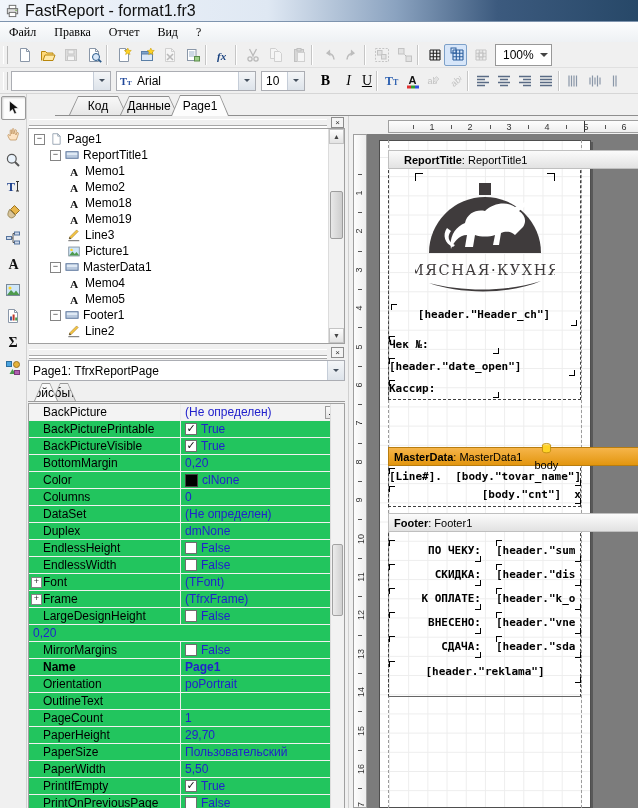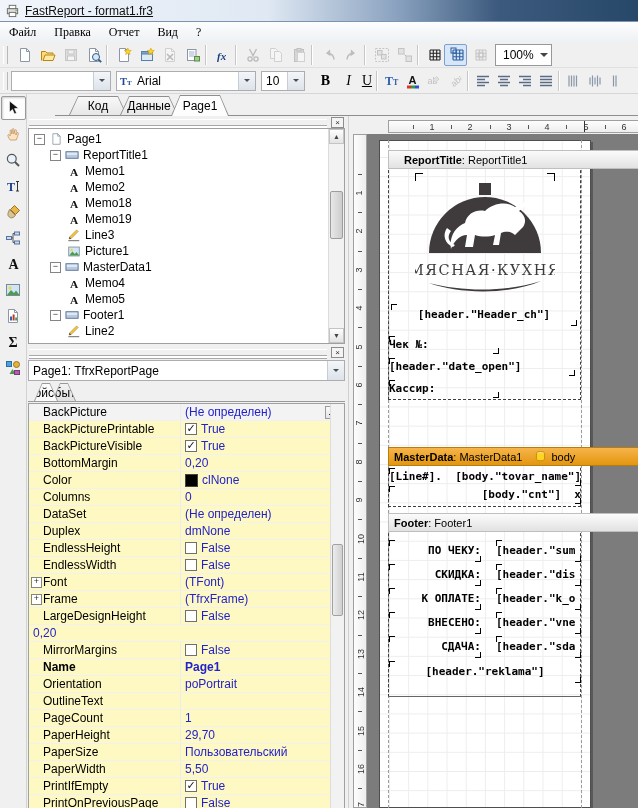--- a/index.html
+++ b/index.html
@@ -2,21 +2,21 @@
 <html><head>
 <meta charset="utf-8">
 <style>
   html,body{margin:0;padding:0;}
   body{width:638px;height:808px;overflow:hidden;font-family:"Liberation Sans",sans-serif;font-size:12px;color:#000;background:#f0f0f0;}
   #app{position:relative;width:638px;height:808px;background:#f0f0f0;}
 
   
   .titlebar{position:absolute;left:0;top:0;width:638px;height:22px;display:flex;align-items:center;gap:5px;padding-left:5px;box-sizing:border-box;
     background:linear-gradient(to right,#f1f5fb 0%,#dfe8f3 42%,#8ba3c0 62%,#3c5a7e 78%,#274868 100%);border-bottom:1px solid #7e94ae;}
-  .titlebar .title{font-size:12px;color:#101010;text-decoration:underline;}
+  .titlebar .title{font-size:16px;color:#101010;}
 
   
   .menubar{position:absolute;left:0;top:22px;width:638px;height:20px;display:flex;align-items:stretch;background:linear-gradient(#fcfdfe,#eef1f4);border-bottom:1px solid #d8dcе0;}
   .menu-item{display:flex;align-items:center;padding:0 9px;cursor:default;font-family:Liberation Serif, serif;}
 
   
   .toolbar{position:absolute;left:0;top:42px;width:638px;height:26px;display:flex;align-items:center;background:#f0f0f0;border-bottom:1px solid #e0e0e0;padding-left:2px;box-sizing:border-box;}
   .fontbar{position:absolute;left:0;top:68px;width:638px;height:26px;display:flex;align-items:center;background:#f0f0f0;border-bottom:1px solid #d6d6d6;padding-left:2px;box-sizing:border-box;overflow:hidden;}
   .tgrip{width:3px;height:18px;border-left:1px solid #fff;border-right:1px solid #b9b9b9;margin:0 3px 0 1px;}
   .tbtn{width:23px;height:22px;display:flex;align-items:center;justify-content:flex-end;border:1px solid transparent;border-radius:2px;background:transparent;padding:0;flex:none;}
@@ -58,21 +58,21 @@
   .vsb{position:absolute;right:0;top:0;width:15px;bottom:0;background:#f2f2f2;border-left:1px solid #dcdcdc;}
   .vsb .ar{position:absolute;left:0;width:15px;height:15px;background:linear-gradient(#fdfdfd,#e3e3e3);border:1px solid #c4c4c4;box-sizing:border-box;font-size:7px;line-height:13px;text-align:center;color:#444;padding:0;}
   .vsb .thumb{position:absolute;left:1px;width:13px;background:linear-gradient(to right,#e8e8e8,#cdcdcd);border:1px solid #9d9d9d;border-radius:2px;box-sizing:border-box;}
 
   .objcombo{position:absolute;left:1px;right:3px;top:244px;height:21px;}
   .ptabs{position:absolute;left:1px;right:3px;top:266px;height:20px;display:flex;align-items:flex-end;border-bottom:1px solid #9a9a9a;padding-left:6px;box-sizing:border-box;}
   .ptab{position:relative;height:18px;padding:0 12px;margin-right:-6px;clip-path:polygon(8px 0,calc(100% - 8px) 0,100% 100%,0 100%);background:#9a9a9a;flex:none;}
   .ptab .tin{position:absolute;inset:1px 1px 0 1px;clip-path:polygon(7.3px 0,calc(100% - 7.3px) 0,100% 100%,0 100%);background:linear-gradient(#f2f2f2,#e2e2e2);display:flex;align-items:center;justify-content:center;}
   .ptab.on{z-index:2;}
   .ptab.on .tin{background:#fbfbfb;}
-  .pgrid{position:absolute;left:1px;right:3px;top:287px;bottom:0;background:#fef9c3;border:1px solid #a0a0a0;border-bottom:none;box-sizing:border-box;overflow:hidden;}
+  .pgrid{position:absolute;left:1px;right:3px;top:287px;bottom:0;background:#22c55e;border:1px solid #a0a0a0;border-bottom:none;box-sizing:border-box;overflow:hidden;}
   .prow{height:16px;display:flex;align-items:stretch;border-bottom:1px solid #f1f1f1;position:relative;}
   .pname{width:152px;flex:none;display:flex;align-items:center;padding-left:14px;box-sizing:border-box;border-right:1px solid #ececec;overflow:hidden;white-space:nowrap;position:relative;}
   .pname .pexp{position:absolute;left:2px;top:3px;width:9px;height:9px;border:1px solid #848484;background:#fff;font-size:9px;line-height:7px;text-align:center;color:#333;}
   .pval{flex:1;display:flex;align-items:center;gap:4px;padding-left:4px;color:#2222cc;overflow:hidden;white-space:nowrap;}
   .prow.boldrow .pname,.prow.boldrow .pval{font-weight:bold;}
   .prow.sel{background:#f3f3f3;}
   .chk{width:12px;height:12px;border:1px solid #6f6f6f;background:#fff;box-sizing:border-box;flex:none;display:flex;align-items:center;justify-content:center;font-family:"DejaVu Sans",sans-serif;font-size:11px;font-weight:bold;color:#111;line-height:10px;}
   .swatch{width:11px;height:11px;background:#000;border:1px solid #444;flex:none;}
   .dots{margin-left:auto;margin-right:2px;width:17px;height:13px;border:1px solid #9a9a9a;background:linear-gradient(#fafafa,#e4e4e4);font-size:9px;line-height:10px;text-align:center;letter-spacing:1px;padding:0;flex:none;}
   .pgsb{position:absolute;right:0;top:0;bottom:0;width:13px;background:#f2f2f2;border-left:1px solid #ddd;}
@@ -89,21 +89,21 @@
 
   .canvas{position:absolute;left:18px;top:18px;right:0;bottom:0;background:#7c7c7c;overflow:hidden;}
   .page{position:absolute;left:12px;top:6px;width:212px;height:668px;background:#fff;border:1px solid #4e4e4e;box-shadow:2px 2px 0 #595959;box-sizing:border-box;
     background-image:linear-gradient(to right,#ededed 1px,transparent 1px),linear-gradient(to bottom,#ededed 1px,transparent 1px);background-size:19.2px 19.2px;background-position:9px 16px;}
   .mline{position:absolute;top:6px;bottom:0;width:0;border-left:1px dashed #9c9c9c;}
   .bandframe{position:absolute;border:1px dashed #3e3e3e;box-sizing:border-box;}
   .bandheader{position:absolute;left:21px;width:251px;height:19px;display:flex;align-items:center;padding:0 5px;box-sizing:border-box;font-size:11px;
     background:linear-gradient(#fbfbfb,#e2e2e2);border:1px solid #bfbfbf;}
   .bandheader .bt{font-weight:bold;}
   .bandheader.orange{background:linear-gradient(#f6b54a,#e3960f);border-color:#b87d10;}
-  .bandheader .ds{margin-left:12px;display:flex;align-items:center;gap:4px;}
+  .bandheader .ds{margin-left:12px;display:flex;align-items:center;gap:4px;flex-direction:column;}
   .memo{position:absolute;font-family:"DejaVu Sans Mono","Liberation Mono",monospace;font-weight:bold;font-size:11px;color:#000;white-space:pre;overflow:hidden;line-height:inherit;}
   .memo::before{content:"";position:absolute;left:0;top:0;width:5px;height:5px;border-left:1px solid #000;border-top:1px solid #000;}
   .memo::after{content:"";position:absolute;right:0;bottom:0;width:5px;height:5px;border-right:1px solid #000;border-bottom:1px solid #000;}
   .memo.center{text-align:center;}
   .memo.right{text-align:right;}
   .picbox{position:absolute;left:48px;top:39px;width:140px;height:127px;}
   .picbox::before{content:"";position:absolute;left:0;top:0;width:7px;height:7px;border-left:1px solid #000;border-top:1px solid #000;}
   .picbox::after{content:"";position:absolute;right:0;top:0;width:7px;height:7px;border-right:1px solid #000;border-top:1px solid #000;}
   .solidline{position:absolute;left:21px;top:562px;width:193px;height:0;border-top:1px solid #666;}
 </style>

